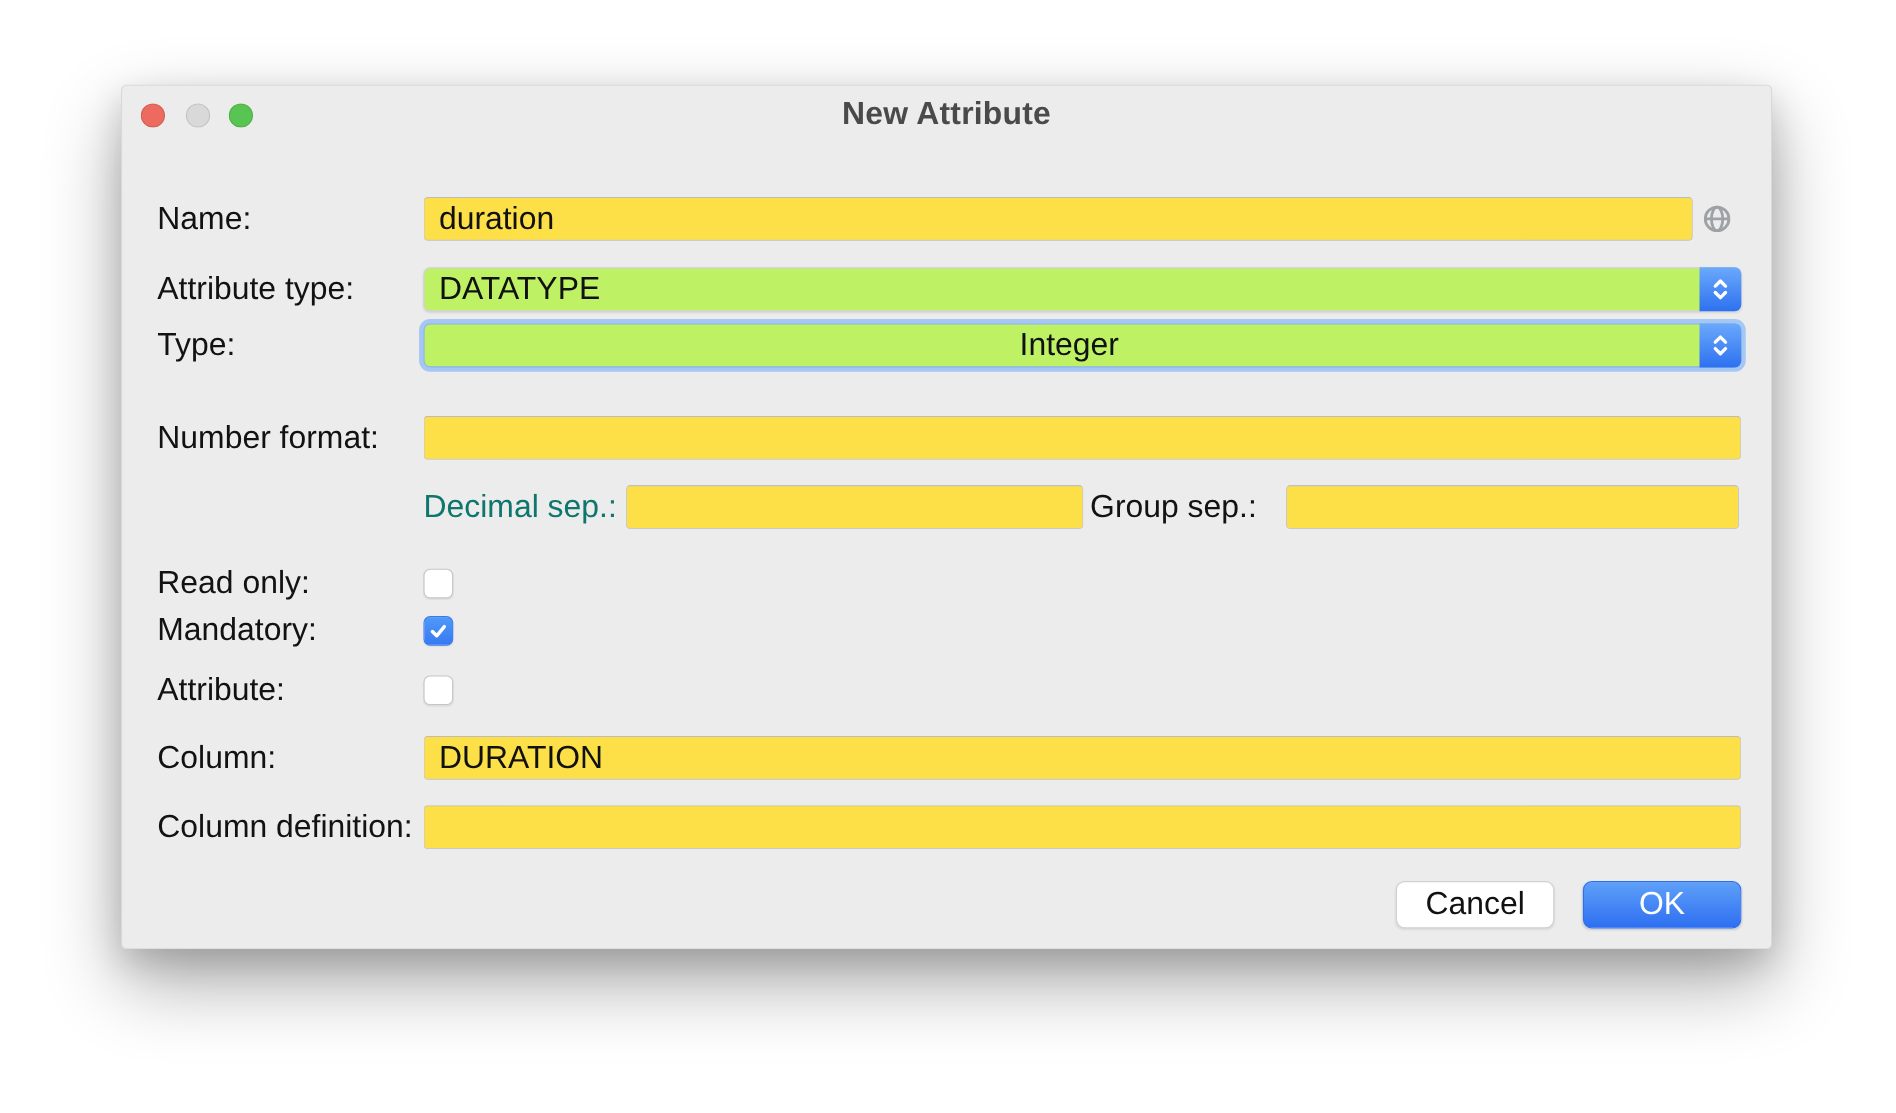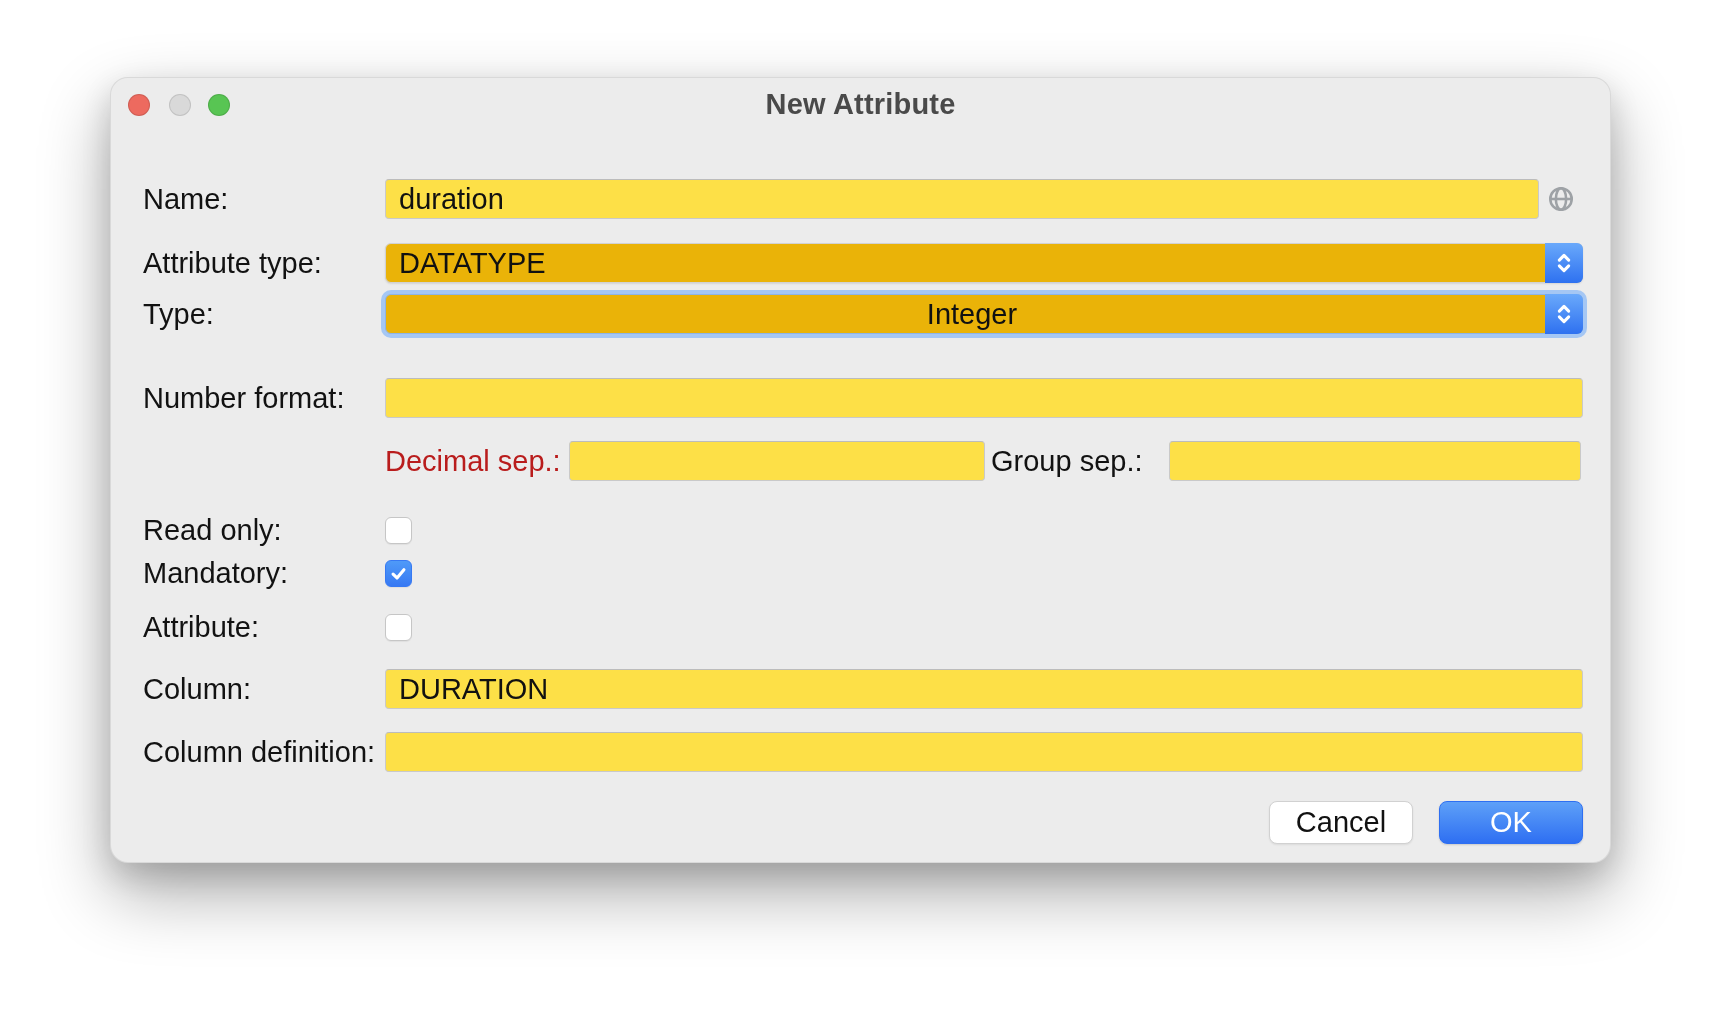--- a/index.html
+++ b/index.html
@@ -7,21 +7,21 @@
   body {
     background:#ffffff;
     font-family:"Liberation Sans","DejaVu Sans",sans-serif;
     position:relative;
     overflow:hidden;
   }
   .dialog {
     position:absolute; left:110px; top:77px;
     width:1501px; height:786px;
     background:#ececec;
-    border-radius:18px;
+    border-radius:5px;
     border:1px solid rgba(0,0,0,0.08);
     box-shadow:0 30px 70px rgba(0,0,0,0.33), 0 12px 30px rgba(0,0,0,0.14);
   }
   
   .titlebar {
     position:absolute; top:0; left:0; right:0; height:52px;
     display:flex; align-items:center; justify-content:center;
   }
   .title {
     font-size:29px; font-weight:700; color:#4a4a4a; letter-spacing:0.2px;
@@ -43,21 +43,21 @@
     background:#fde047;
     border:1px solid #c9c9c9; border-top-color:#bcbcbc;
     border-radius:4px;
     font-family:inherit; font-size:29px; color:#111;
     padding:0 13px; outline:none;
   }
 
   
   .popup {
     position:absolute; height:40px; left:274px; width:1198px;
-    background:#eab308; border-radius:6px;
+    background:#bef264; border-radius:6px;
     border:1px solid #d2d2d2;
     box-shadow:0 1px 2px rgba(0,0,0,0.10);
     display:flex; align-items:center;
     cursor:default;
   }
   .popup .val {
     flex:1; font-size:29px; color:#111; padding-left:13px;
     white-space:nowrap; overflow:hidden;
   }
   .popup .stepper {
@@ -91,21 +91,21 @@
   .r-ro    { top:439px; }  .r-mand { top:482px; }  .r-trans{ top:536px; }
   .r-col   { top:591px; }  .r-cdef { top:654px; }
 
   .in-name { left:274px; top:101px; width:1154px; }
   .in-numf { left:274px; top:300px; width:1198px; }
   .in-dsep { left:458px; top:363px; width:416px; }
   .in-gsep { left:1058px; top:363px; width:412px; }
   .in-col  { left:274px; top:591px; width:1198px; }
   .in-cdef { left:274px; top:654px; width:1198px; }
 
-  .lbl-dsep { position:absolute; left:274px; top:363px; font-size:29px; line-height:40px; color:#b91c1c; }
+  .lbl-dsep { position:absolute; left:274px; top:363px; font-size:29px; line-height:40px; color:#0f766e; }
   .lbl-gsep { position:absolute; left:880px; top:363px; font-size:29px; line-height:40px; color:#121212; }
 
   .globe { position:absolute; left:1436px; top:107px; width:28px; height:28px; }
 
   
   .btn {
     position:absolute; top:723px; height:43px; width:144px;
     border-radius:8px; font-family:inherit; font-size:29px;
     display:flex; align-items:center; justify-content:center;
     cursor:default;

